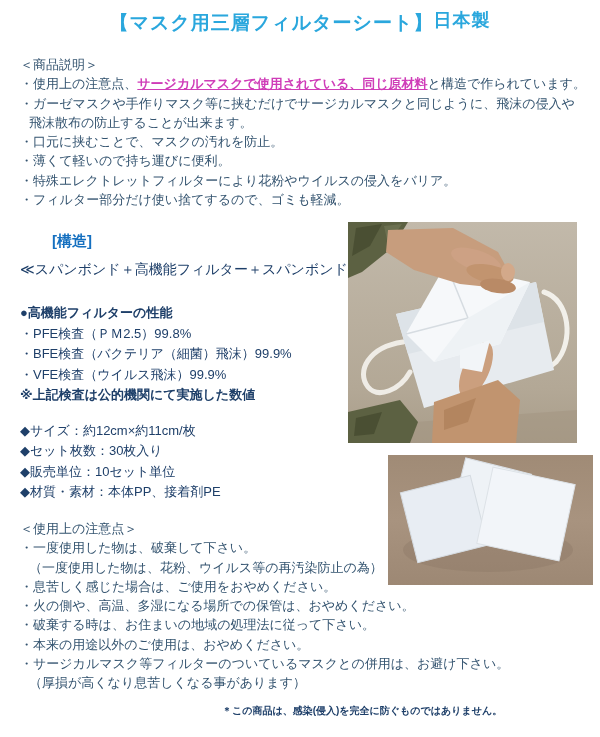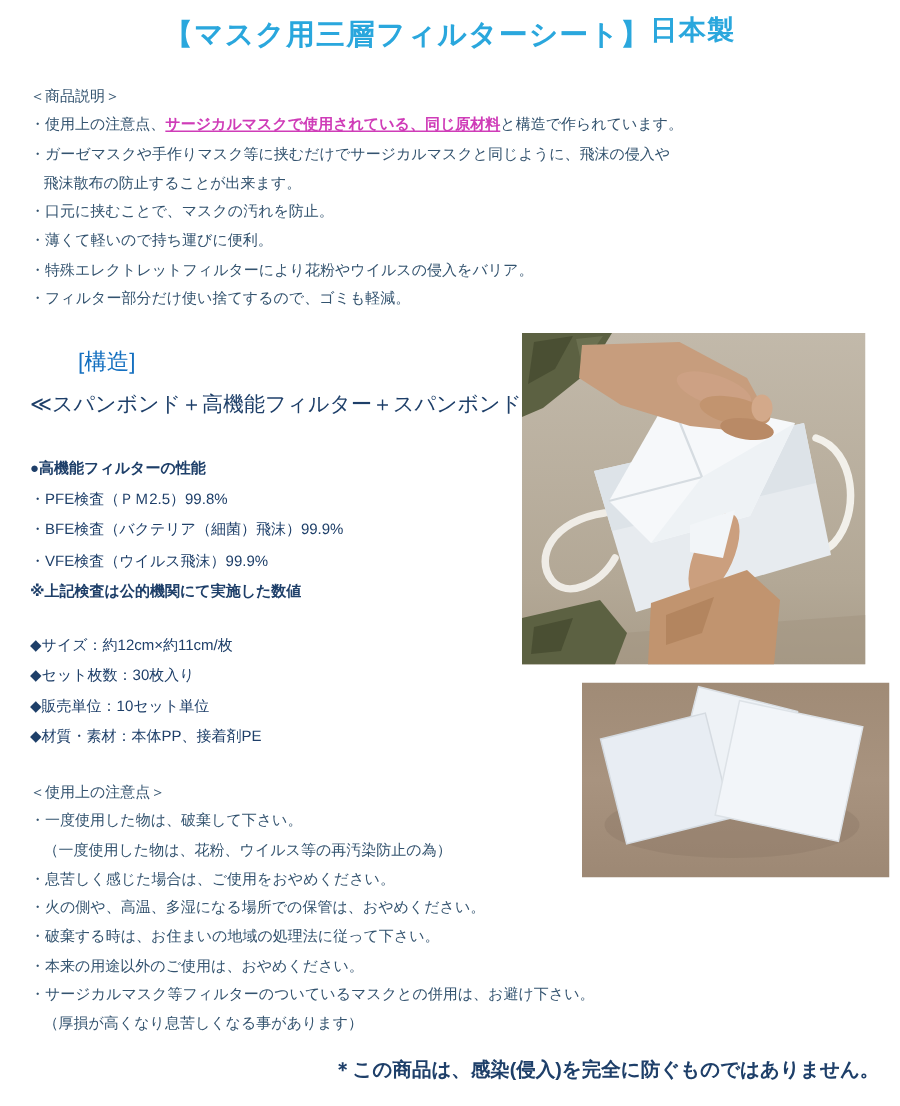--- a/index.html
+++ b/index.html
@@ -17,41 +17,41 @@
   }
   .title-main{
     font-size:19px;font-weight:900;letter-spacing:1px;
   }
   .title-suffix{
     font-size:18px;font-weight:bold;letter-spacing:1px;vertical-align:3px;
   }
 
   
   .line{white-space:nowrap;}
-  .sec{position:absolute;left:20px;color:#33536f;font-size:10px;}
+  .sec{position:absolute;left:20px;color:#33536f;font-size:13px;}
   .sec .indent{padding-left:9px;}
 
   .sec-desc{top:55px;line-height:19.3px;}
   .em-link{color:#cf3cb8;font-weight:bold;text-decoration:underline;}
 
-  .sec-structure-h{top:232px;color:#1570c0;font-weight:normal;font-size:15px;padding-left:32px;}
+  .sec-structure-h{top:232px;color:#1570c0;font-weight:bold;font-size:15px;padding-left:32px;}
   .sec-structure-f{top:261px;color:#1e3f69;font-size:14px;}
   .sec-structure-f b{font-weight:normal;}
 
   .sec-perf{top:303px;line-height:20.5px;color:#1e3f69;}
   .sec-perf .hd{font-weight:bold;}
   .sec-perf .note{font-weight:bold;}
 
   .sec-specs{top:421px;line-height:20.4px;color:#1e3f69;}
 
   .sec-caution{top:519px;line-height:19.3px;}
 
   .footer-note{
     position:absolute;top:704px;left:222px;color:#1e3f69;
-    font-size:13px;font-weight:bold;white-space:nowrap;
+    font-size:10px;font-weight:bold;white-space:nowrap;
   }
 
   
   .photo{position:absolute;display:block;}
   .photo1{left:348px;top:222px;width:229px;height:221px;}
   .photo2{left:388px;top:455px;width:205px;height:130px;}
 </style>
 </head>
 <body>
 

